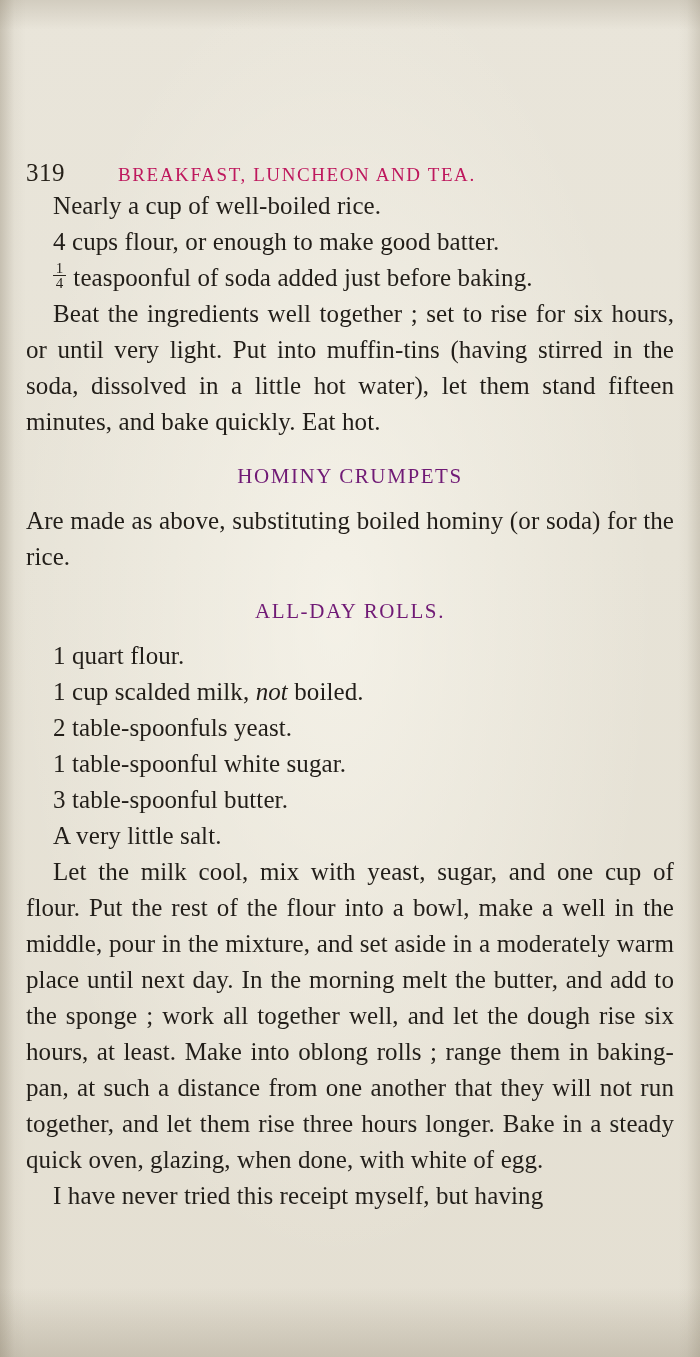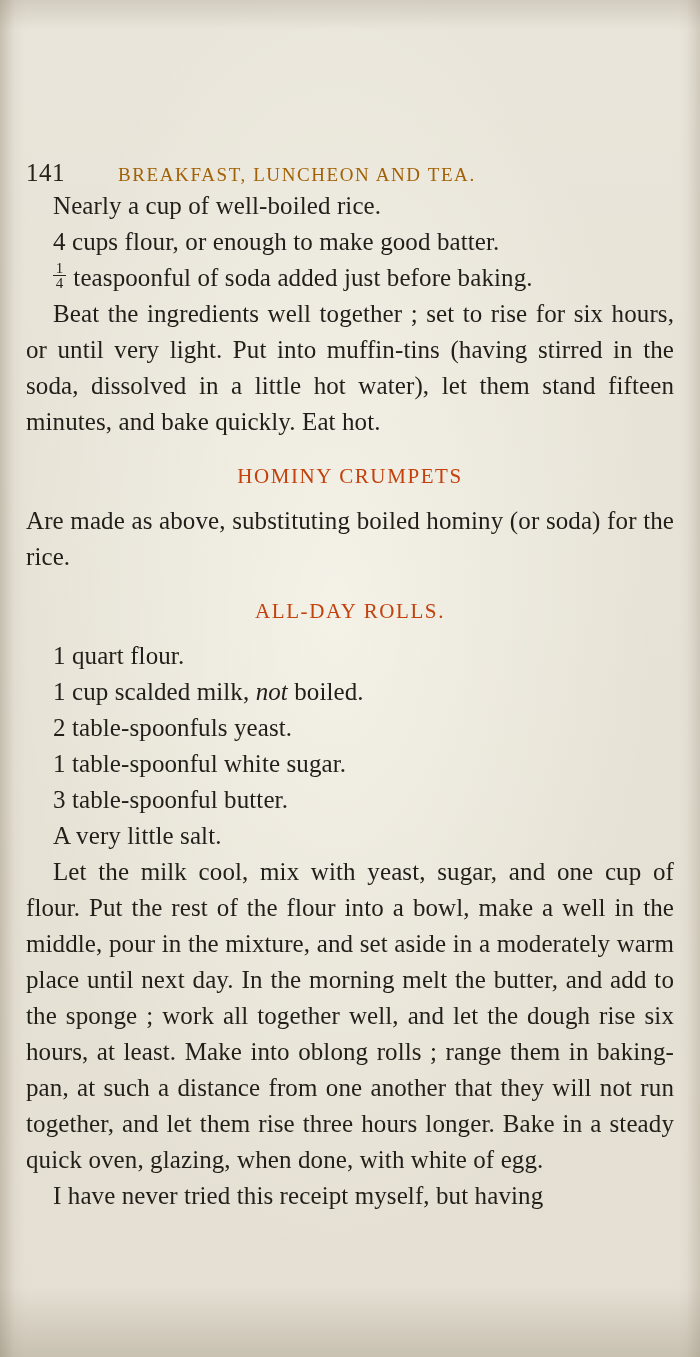--- a/index.html
+++ b/index.html
@@ -66,21 +66,21 @@
     font-size: 25px;
     letter-spacing: 0.5px;
     color: #262119;
     width: 92px;
   }
   .head-title {
     font-size: 19px;
     letter-spacing: 1.6px;
     font-variant: small-caps;
     text-transform: uppercase;
-    color: #a16207;
+    color: #be185d;
     white-space: nowrap;
     margin-top: 44px;
   }
 
   
   .body-block {
     margin-top: 34px;
     font-size: 25px;
     line-height: 36px;
   }
@@ -124,39 +124,39 @@
     text-indent: 0;
   }
 
   .recipe-title {
     text-align: center;
     font-variant: small-caps;
     text-transform: uppercase;
     font-size: 21px;
     letter-spacing: 1.6px;
     margin: 24px 0 14px 0;
-    color: #c2410c;
+    color: #701a75;
   }
   em {
     font-style: italic;
   }
 </style>
 </head>
 <body>
 
 <div class="page"></div>
 <div class="edge-top"></div>
 <div class="edge-left"></div>
 <div class="edge-right"></div>
 <div class="edge-bottom"></div>
 
 <div class="content">
 
   <div class="running-head">
-    <div class="folio">141</div>
+    <div class="folio">319</div>
     <div class="head-title">BREAKFAST, LUNCHEON AND TEA.</div>
   </div>
 
   <div class="body-block">
     <div class="ing-line">Nearly a cup of well-boiled rice.</div>
     <div class="ing-line">4 cups flour, or enough to make good batter.</div>
     <div class="ing-line"><span class="frac"><span class="num">1</span><span class="den">4</span></span> <span>teaspoonful of soda added just before baking.</span></div>
     <p class="para">Beat the ingredients well together ; set to rise for six hours, or until very light.   Put into muffin-tins (having stirred in the soda, dissolved in a little hot water), let them stand fifteen minutes, and bake quickly.   Eat hot.</p>
   </div>
 

